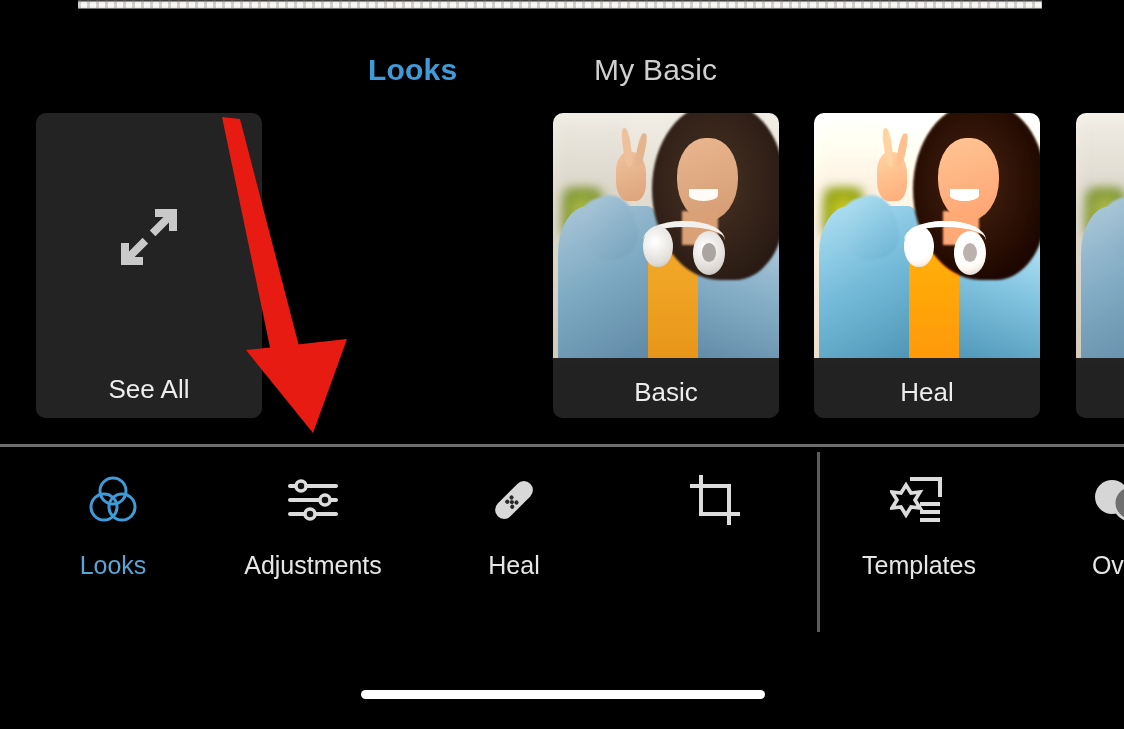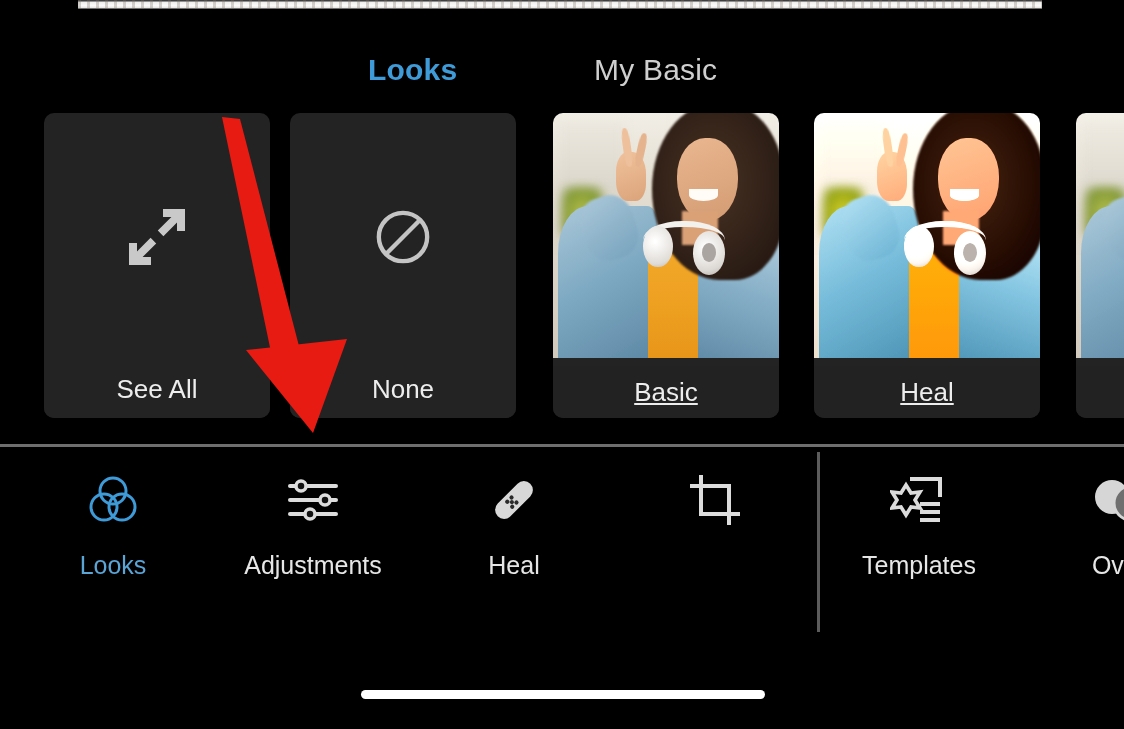--- a/index.html
+++ b/index.html
@@ -30,36 +30,36 @@
   }
   .tab.active { left:368px; color:#3e9bd8; font-weight:700; }
   .tab.inactive { left:594px; color:#cfcfcf; font-weight:400; }
 
   
   .carousel { position:absolute; left:0; top:113px; width:1124px; height:305px; }
   .card {
     position:absolute; top:0; width:226px; height:305px;
     border-radius:10px; overflow:hidden; background:#232323;
   }
-  .card.c0 { left:36px;margin-left:8px; }
+  .card.c0 { left:36px; }
   .card.c1 { left:290px; }
   .card.c2 { left:553px; }
   .card.c3 { left:814px; }
   .card.c4 { left:1076px; width:226px; }
 
   .card-icon-area {
     position:absolute; left:0; top:0; width:100%; height:248px;
     display:flex; align-items:center; justify-content:center;
   }
   .card-label {
     position:absolute; left:0; bottom:0; width:100%; height:57px;
     display:flex; align-items:center; justify-content:center;
     color:#ededed; font-size:26px; background:#232323;
   }
-  .photo-card .card-label { background:#222222; height:52px;text-decoration:underline; }
+  .photo-card .card-label { background:#222222; height:52px; }
 
   .photo {
     position:absolute; left:0; top:0; width:100%; height:245px; overflow:hidden;
   }
 
   
   .ph-bg { position:absolute; inset:0; }
   .ph-sky { position:absolute; left:0; top:0; width:100%; height:58%;
             background:linear-gradient(180deg,#efece4 0%,#e4ded2 45%,#d8d2c6 100%); }
   .ph-ground { position:absolute; left:0; top:58%; width:100%; height:42%;
@@ -161,29 +161,20 @@
         <svg class="expand-icon" viewBox="0 0 64 64">
           <g fill="#c9c9c9">
             <path d="M60 4 L60 26 L52 26 L52 17.6 L38.4 31.2 L32.8 25.6 L46.4 12 L38 12 L38 4 Z"></path>
             <path d="M4 60 L4 38 L12 38 L12 46.4 L25.6 32.8 L31.2 38.4 L17.6 52 L26 52 L26 60 Z"></path>
           </g>
         </svg>
       </div>
       <div class="card-label">See All</div>
     </div>
 
-    <div class="card c1">
-      <div class="card-icon-area">
-        <svg class="none-icon" viewBox="0 0 60 60">
-          <circle cx="30" cy="30" r="25" fill="none" stroke="#c4c4c4" stroke-width="4.5"></circle>
-          <line x1="13" y1="47" x2="47" y2="13" stroke="#c4c4c4" stroke-width="4.5"></line>
-        </svg>
-      </div>
-      <div class="card-label">None</div>
-    </div>
 
     <div class="card c2 photo-card">
       <div class="photo filter-basic">
         <div class="ph-bg">
           <div class="ph-sky"></div>
             <div class="ph-ground"></div>
           <div class="ph-bldgL"></div>
             <div class="ph-bldgR"></div>
             <div class="ph-tree"></div>
           <div class="ph-jacketL"></div>

